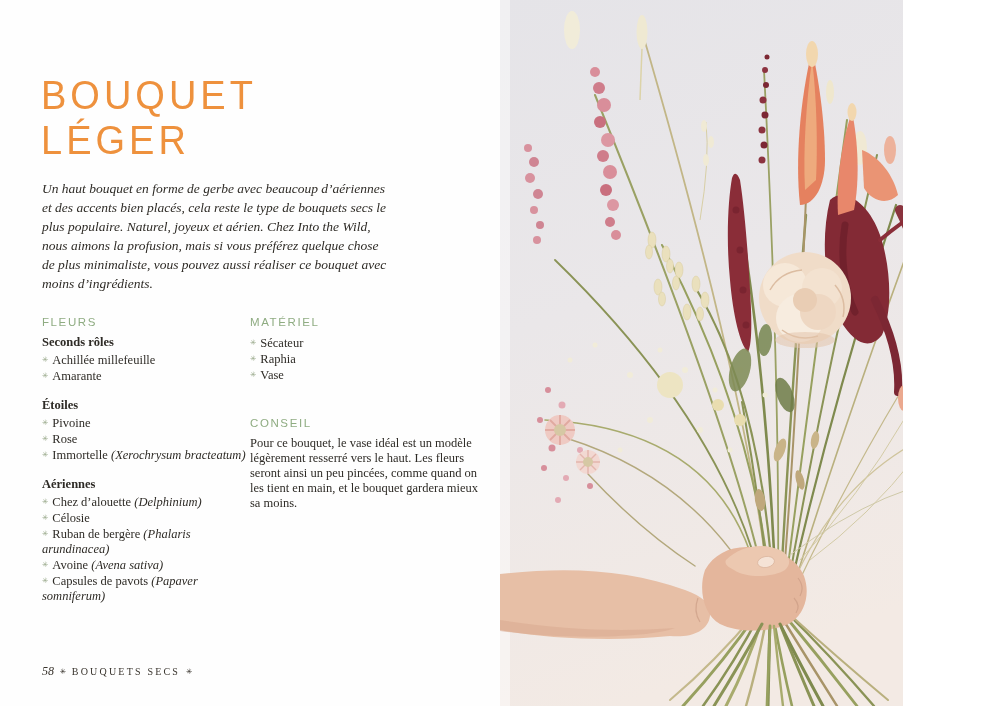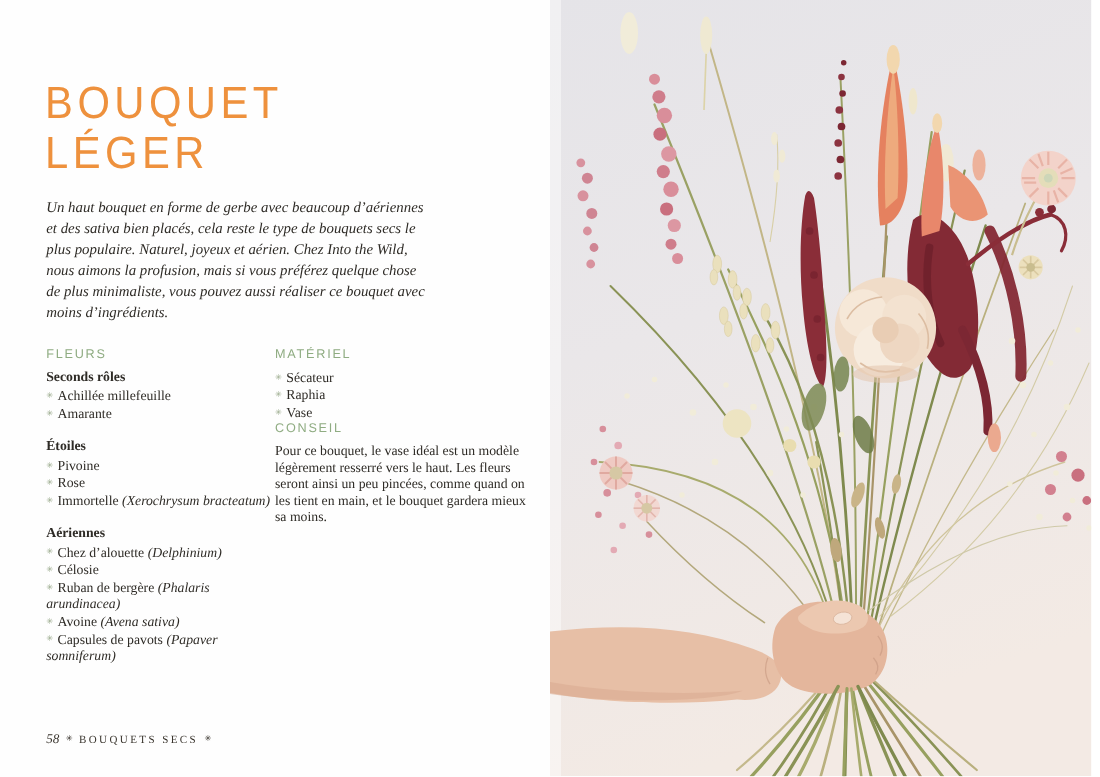--- a/index.html
+++ b/index.html
@@ -1,16 +1,16 @@
 <!DOCTYPE html>
 <html><head>
 <meta charset="utf-8">
 <style>
   html,body{margin:0;padding:0;background:#ffffff;}
-  .spread{position:relative;width:992px;height:706px;overflow:hidden;background:#ffffff;
+  .spread{position:relative;width:903px;height:706px;overflow:hidden;background:#ffffff;
           font-family:"Liberation Serif", serif;color:#2e2b26;}
   .page-left{position:absolute;left:0;top:0;width:500px;height:706px;background:#fefefe;}
   .page-right{position:absolute;left:500px;top:0;width:500px;height:706px;}
   .page-right svg{display:block;width:500px;height:706px;}
 
   .title{position:absolute;left:41px;top:46px;
          font-family:"Liberation Sans", sans-serif;font-weight:400;
          font-size:38px;line-height:45px;letter-spacing:4px;color:#ee913d;}
   .title .tline{display:block;transform:scaleY(1.08);transform-origin:left top;}
 
@@ -24,21 +24,21 @@
 
   .green-heading{font-family:"Liberation Sans", sans-serif;font-size:11.5px;
                  letter-spacing:1.6px;color:#8fac82;margin:0 0 5px 0;font-weight:400;}
   .group{margin:0 0 14px 0;}
   .group-title{font-weight:bold;font-size:12.5px;margin:0 0 2px 0;}
   ul.plant-list{list-style:none;margin:0;padding:0;}
   ul.plant-list li{margin:0;padding:0;line-height:15px;}
   .bullet{font-size:7.5px;color:#9aaa8c;margin-right:4px;vertical-align:2px;}
   .latin{font-style:italic;text-align:center;}
 
-  .conseil{}
+  .conseil{margin-top:33px;}
   .conseil-text .line{white-space:nowrap;line-height:15px;}
 
   .footer{position:absolute;left:42px;top:664px;font-size:11px;color:#39342d;}
   .footer .pagenum{font-style:italic;font-size:12px;}
   .footer .fsep{font-size:7.5px;vertical-align:1.5px;margin:0 3px;}
   .footer .flabel{font-size:10px;letter-spacing:2.2px;}
 </style>
 </head>
 <body>
 
@@ -47,21 +47,21 @@
   <section class="page-left">
 
     <h1 class="title">
       <span class="tline">BOUQUET</span>
       <span class="tline">LÉGER</span>
     </h1>
 
     <div class="intro">
 
     <div class="line">Un haut bouquet en forme de gerbe avec beaucoup d’aériennes</div>
-        <div class="line">et des sativa bien placés, cela reste le type de bouquets secs le</div>
+        <div class="line">et des accents bien placés, cela reste le type de bouquets secs le</div>
         <div class="line">plus populaire. Naturel, joyeux et aérien. Chez Into the Wild,</div>
         <div class="line">nous aimons la profusion, mais si vous préférez quelque chose</div>
         <div class="line">de plus minimaliste, vous pouvez aussi réaliser ce bouquet avec</div>
         <div class="line">moins d’ingrédients.</div>
       </div>
 
     <div class="col col1">
       <div class="green-heading">FLEURS</div>
 
       <div class="group">

